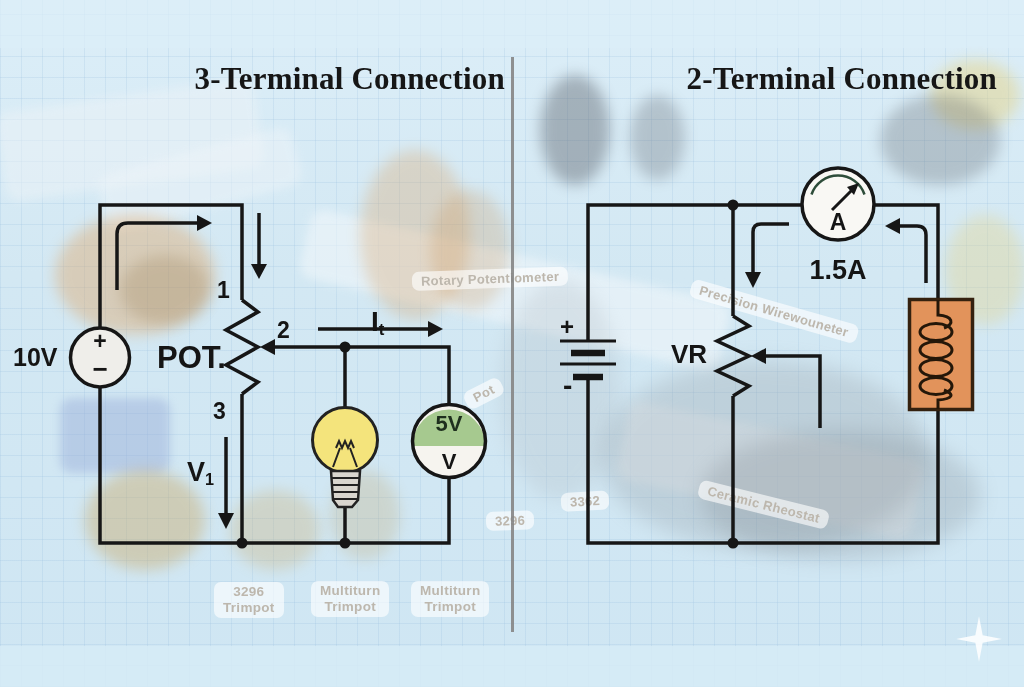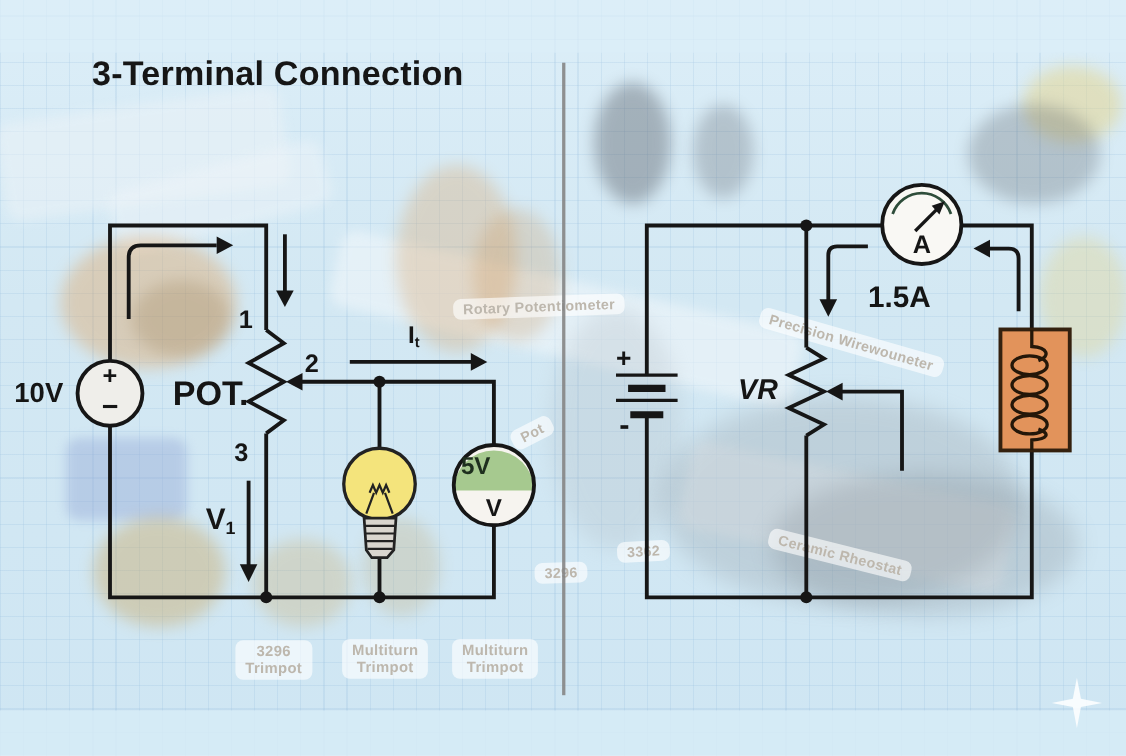--- a/index.html
+++ b/index.html
@@ -22,22 +22,22 @@
   .band{position:absolute;left:0;width:1024px;}
   
   .pill{
     position:absolute;background:rgba(255,255,255,.62);color:#bdb7ad;
     border-radius:7px;padding:2px 9px;font-size:13px;font-weight:700;
     letter-spacing:.3px;white-space:nowrap;transform-origin:left center;
   }
   .pill2line{text-align:center;line-height:16px;font-size:13.5px;}
   
   .ct{position:absolute;color:#151515;font-weight:700;white-space:nowrap;}
-  .title{position:absolute;top:48px;text-align:center;color:#161616;
-         font-size:31px;font-weight:700;line-height:38px;letter-spacing:.2px;}
+  .title{position:absolute;top:60px;text-align:right;color:#161616;
+         font-size:31px;font-weight:700;line-height:38px;letter-spacing:.2px;font-family:Liberation Serif, serif;}
   .sub{font-size:.6em;position:relative;top:.25em;}
   .divider{position:absolute;background:#858585;opacity:.9;}
   .sparkle{
     position:absolute;background:#ffffff;opacity:.85;filter:blur(1px);
     clip-path:polygon(50% 0,58% 42%,100% 50%,58% 58%,50% 100%,42% 58%,0 50%,42% 42%);
   }
   svg{position:absolute;left:0;top:0;}
 </style>
 </head>
 <body>
@@ -87,20 +87,21 @@
   </div>
   <div class="pill pill2line" style="left:411px;top:581px;">
     <span>Multiturn</span><br>
     <span>Trimpot</span>
   </div>
 
   <div class="title" style="left:0;width:505px;">
     <div>3-Terminal Connection</div>
   </div>
   <div class="title" style="left:515px;width:482px;">
+    <div>2-Terminal Connection</div>
   </div>
 
   <div class="divider" style="left:511px;top:57px;width:3px;height:575px;"></div>
 
   <svg width="1024" height="687" viewBox="0 0 1024 687">
     <g stroke="#161616" stroke-width="3.5" fill="none" stroke-linejoin="miter">
 
       <g>
         <path d="M100,328 L100,205 L242,205 L242,300"></path>
         <path d="M242,300 L258,312 L226,330 L258,347 L226,365 L258,382 L242,394"></path>
@@ -193,24 +194,24 @@
     </g>
   </svg>
 
   <div class="ct" style="left:13px;top:343px;font-size:25px;">10V</div>
   <div class="ct" style="left:89px;top:328px;width:22px;text-align:center;font-size:23px;">+</div>
   <div class="ct" style="left:89px;top:354px;width:22px;text-align:center;font-size:26px;">−</div>
   <div class="ct" style="left:157px;top:340px;font-size:31px;">POT.</div>
   <div class="ct" style="left:217px;top:277px;font-size:23px;">1</div>
   <div class="ct" style="left:277px;top:317px;font-size:23px;">2</div>
   <div class="ct" style="left:213px;top:398px;font-size:23px;">3</div>
-  <div class="ct" style="left:371px;top:292px;font-size:22px;"><span>I</span><span class="sub">t</span></div>
+  <div class="ct" style="left:371px;top:306px;font-size:28px;"><span>I</span><span class="sub">t</span></div>
   <div class="ct" style="left:187px;top:457px;font-size:27px;"><span>V</span><span class="sub">1</span></div>
-  <div class="ct" style="left:419px;top:411px;width:60px;text-align:left;font-size:22px;color:#1e2f1e;">5V</div>
+  <div class="ct" style="left:419px;top:411px;width:60px;text-align:center;font-size:22px;color:#1e2f1e;">5V</div>
   <div class="ct" style="left:429px;top:449px;width:40px;text-align:center;font-size:22px;">V</div>
 
   <div class="ct" style="left:560px;top:313px;font-size:24px;">+</div>
   <div class="ct" style="left:563px;top:370px;font-size:28px;">-</div>
-  <div class="ct" style="left:671px;top:339px;font-size:26px;font-style:italic;">VR</div>
+  <div class="ct" style="left:671px;top:339px;font-size:26px;">VR</div>
   <div class="ct" style="left:826px;top:209px;width:24px;text-align:center;font-size:23px;">A</div>
-  <div class="ct" style="left:789px;top:255px;width:98px;text-align:left;font-size:27px;">1.5A</div>
+  <div class="ct" style="left:789px;top:255px;width:98px;text-align:center;font-size:27px;">1.5A</div>
 
 </div>
 
 </body></html>

